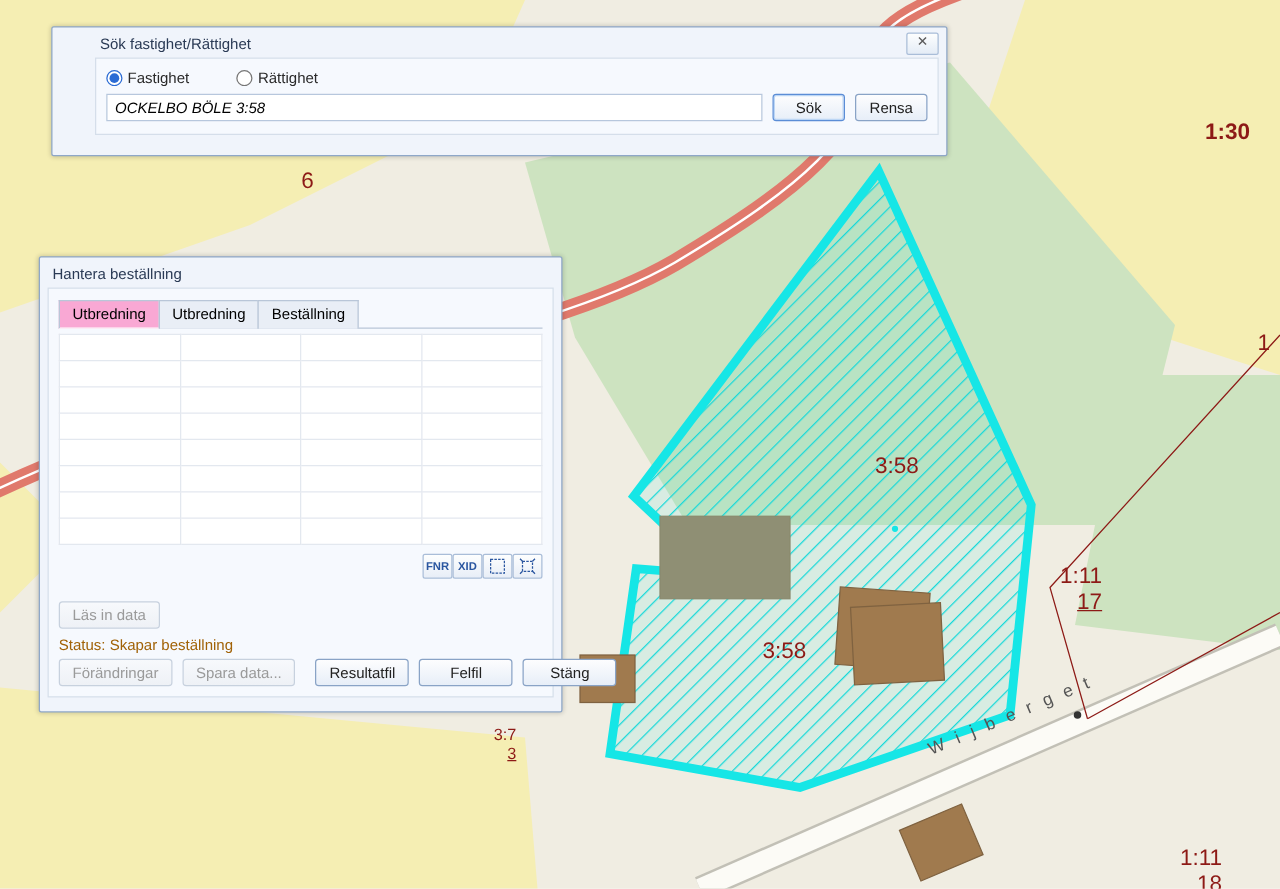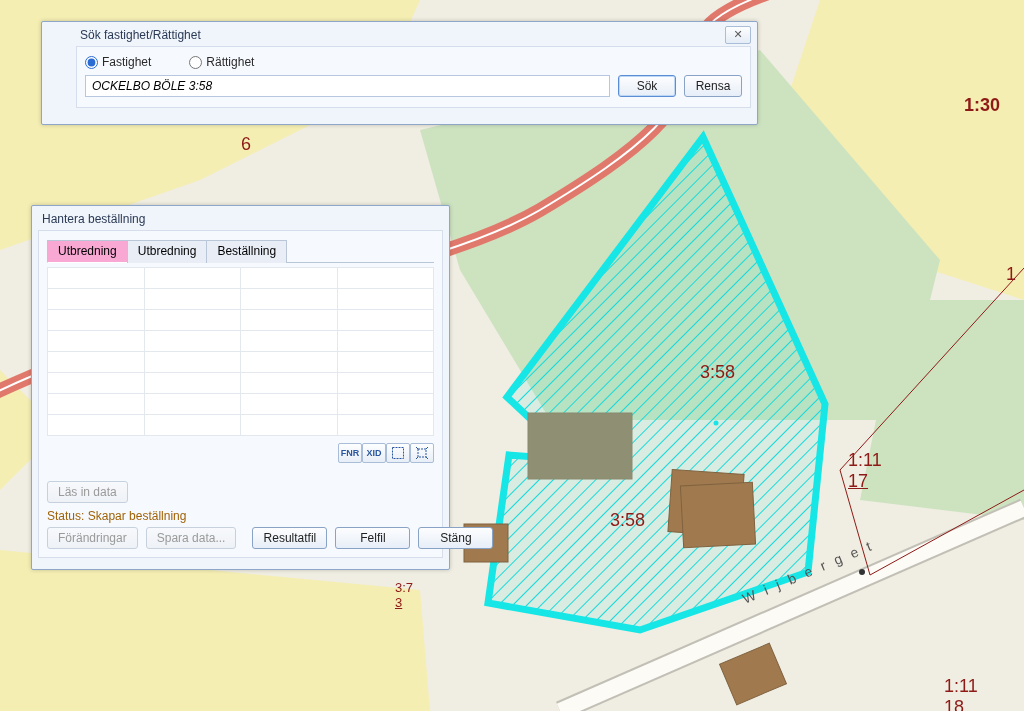--- a/index.html
+++ b/index.html
@@ -4,21 +4,21 @@
 <style>
   * { box-sizing: border-box; margin: 0; padding: 0; font-family: "Segoe UI", Tahoma, sans-serif; }
   html, body { width: 1024px; height: 711px; overflow: hidden; }
   body { position: relative; }
 
   
   .map { position: absolute; inset: 0; background: #f0ede2; }
   .map svg { position: absolute; inset: 0; }
 
   .map-label { position: absolute; color: #8d1a16; font-size: 18px; font-weight: 400; white-space: nowrap; pointer-events: none; }
-  .map-label .sub { display:block; text-align:left;text-decoration:underline; }
+  .map-label .sub { display:block; text-align:right;text-decoration:underline; }
 
   
   .dialog {
     position: absolute;
     background: #f0f4fb;
     border: 1px solid #8ea7c8;
     border-radius: 2px;
     box-shadow: 0 0 4px rgba(0,0,0,.2);
   }
   .dialog-title {

